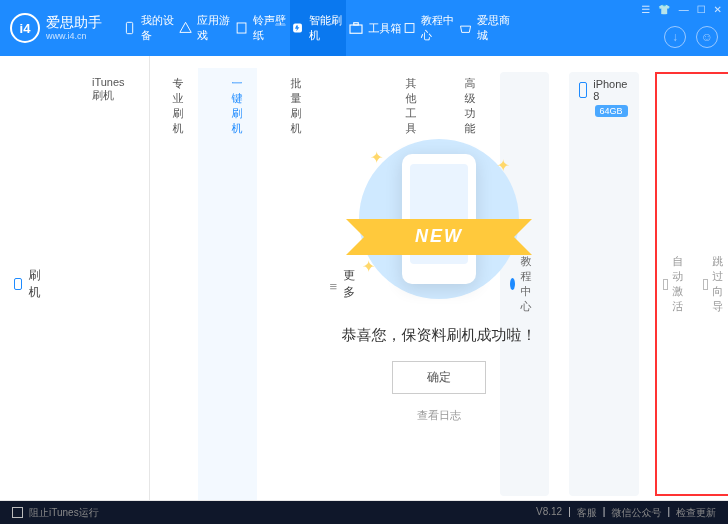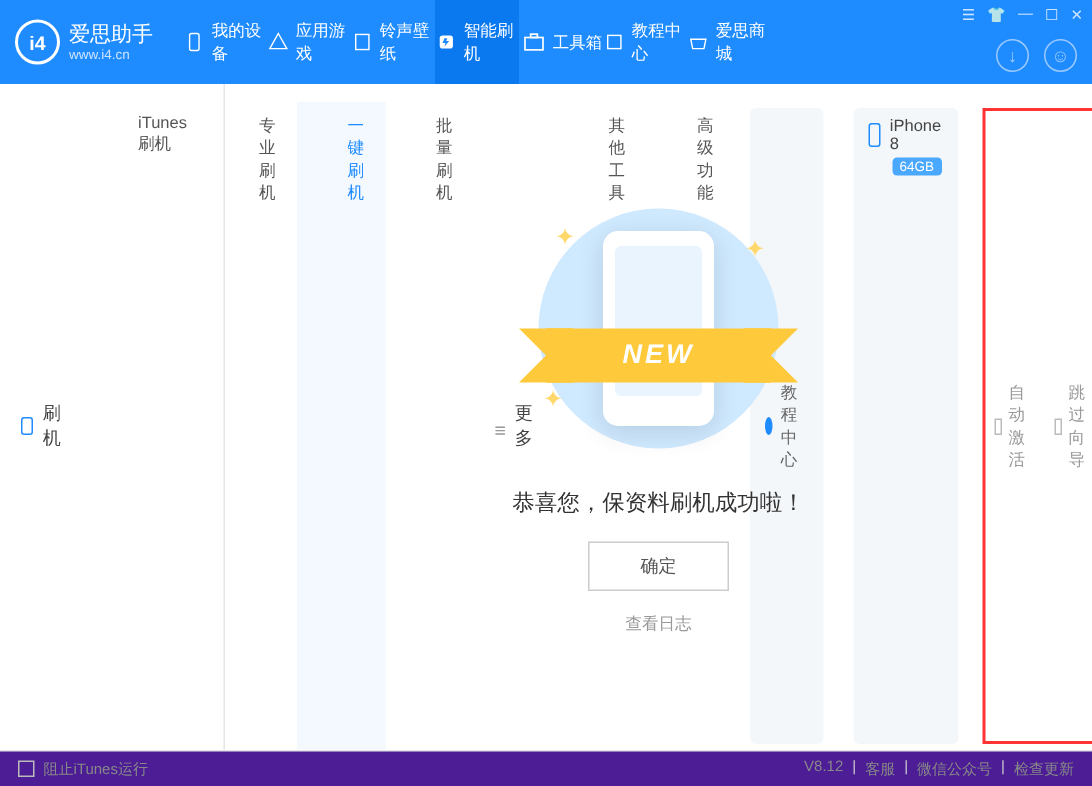--- a/index.html
+++ b/index.html
@@ -41,21 +41,21 @@
 .phone::after{content:"";position:absolute;top:10px;left:8px;right:8px;bottom:20px;background:#eaf4ff;border-radius:4px}
 .ribbon{position:absolute;z-index:3;width:150px;height:36px;background:#ffc93c;display:flex;align-items:center;justify-content:center;color:#fff;font-weight:bold;font-size:18px;letter-spacing:2px;transform:translateY(18px);font-style:italic}
 .ribbon::before,.ribbon::after{content:"";position:absolute;width:0;height:0;border:18px solid #ffc93c}
 .ribbon::before{left:-18px;border-left-color:transparent}
 .ribbon::after{right:-18px;border-right-color:transparent}
 .spark{position:absolute;color:#ffd86b;font-size:16px}
 .s1{top:14px;left:16px}.s2{top:22px;right:14px}.s3{bottom:28px;left:8px}
 .msg{margin-top:22px;font-size:15px;color:#333}
 .btn{margin-top:16px;padding:7px 34px;border:1px solid #ccc;background:#fff;font-size:12px;color:#555;cursor:pointer}
 .log-link{margin-top:14px;font-size:11px;color:#999;cursor:pointer}
-.footer{height:24px;background:#4c1d95;border-top:1px solid #e6e6e6;display:flex;align-items:center;padding:0 12px;font-size:10px;color:#888}
+.footer{height:24px;background:#0f172a;border-top:1px solid #e6e6e6;display:flex;align-items:center;padding:0 12px;font-size:10px;color:#888}
 .footer-left{display:flex;align-items:center;gap:6px;cursor:pointer}
 .footer-right{margin-left:auto;display:flex;gap:6px;}
 .footer-right span{cursor:pointer}
 .sep{color:#ccc}
 </style>
 </head>
 <body>
 
 <div class="header">
   <div class="logo">

